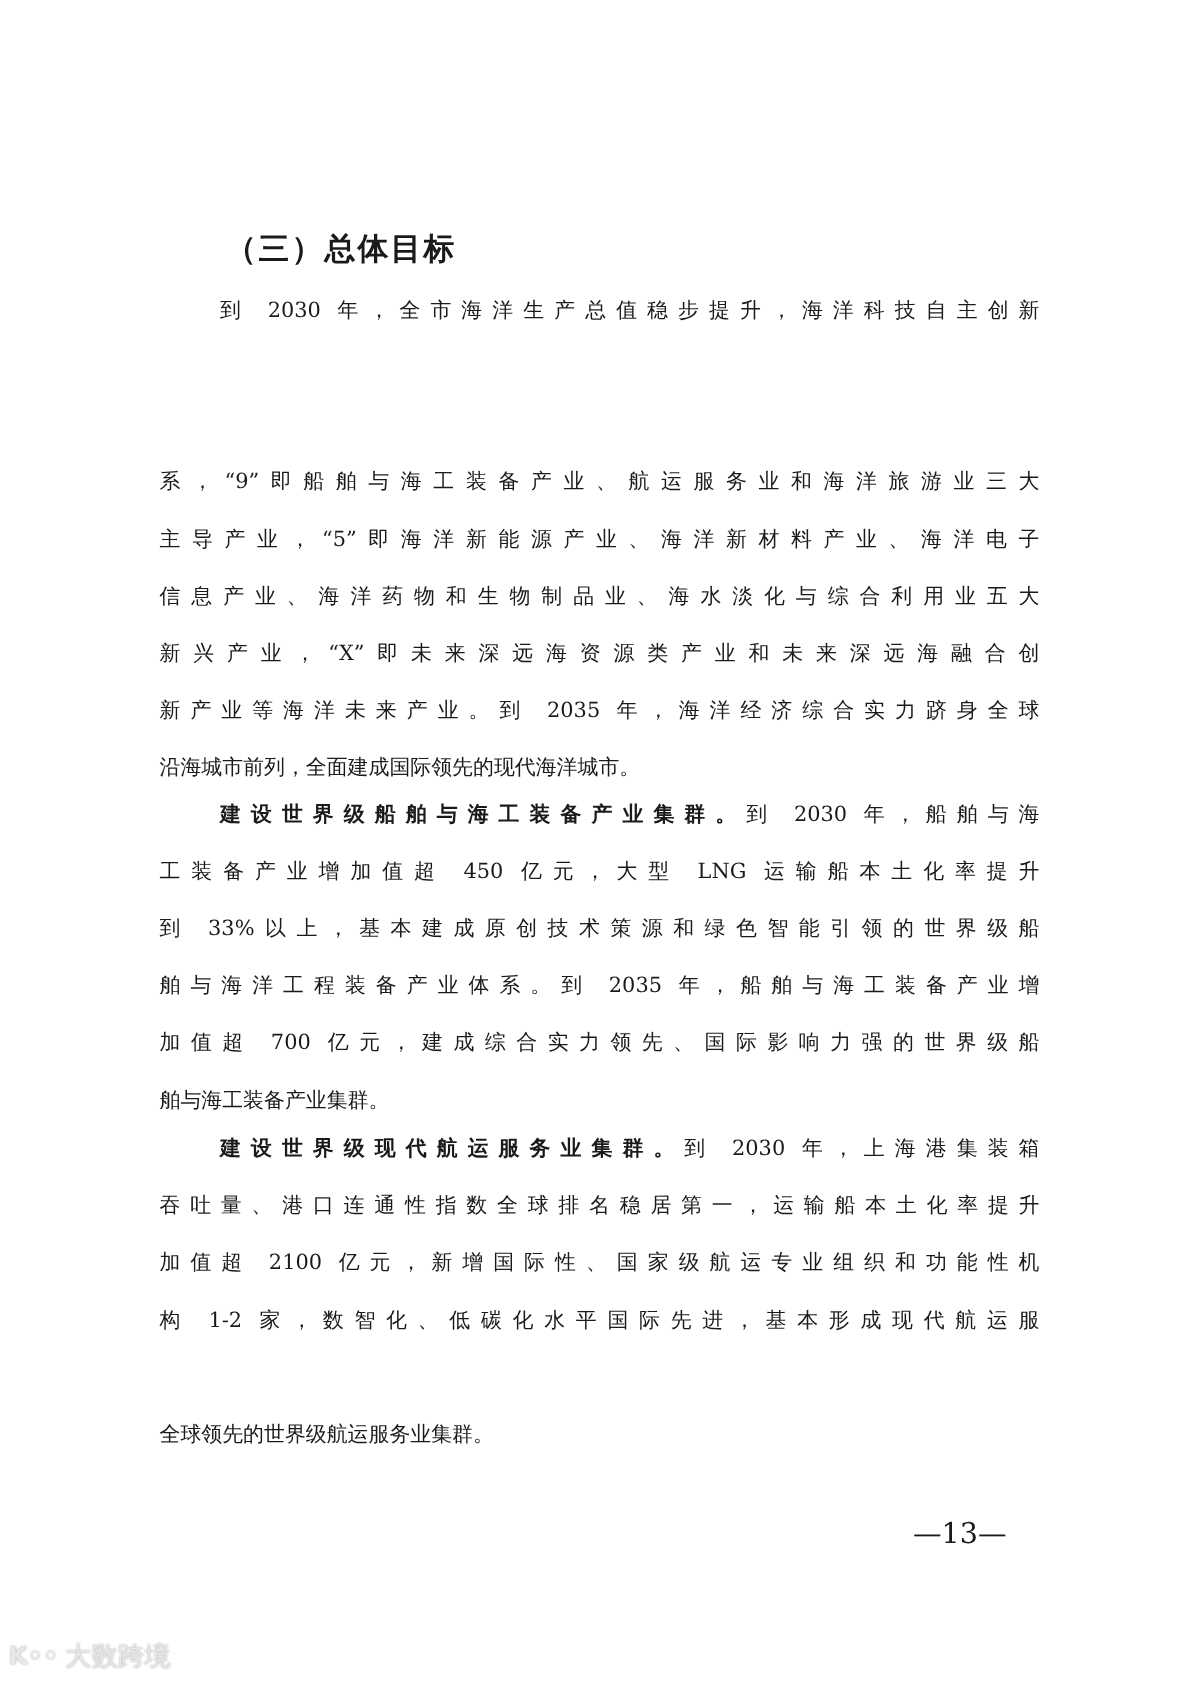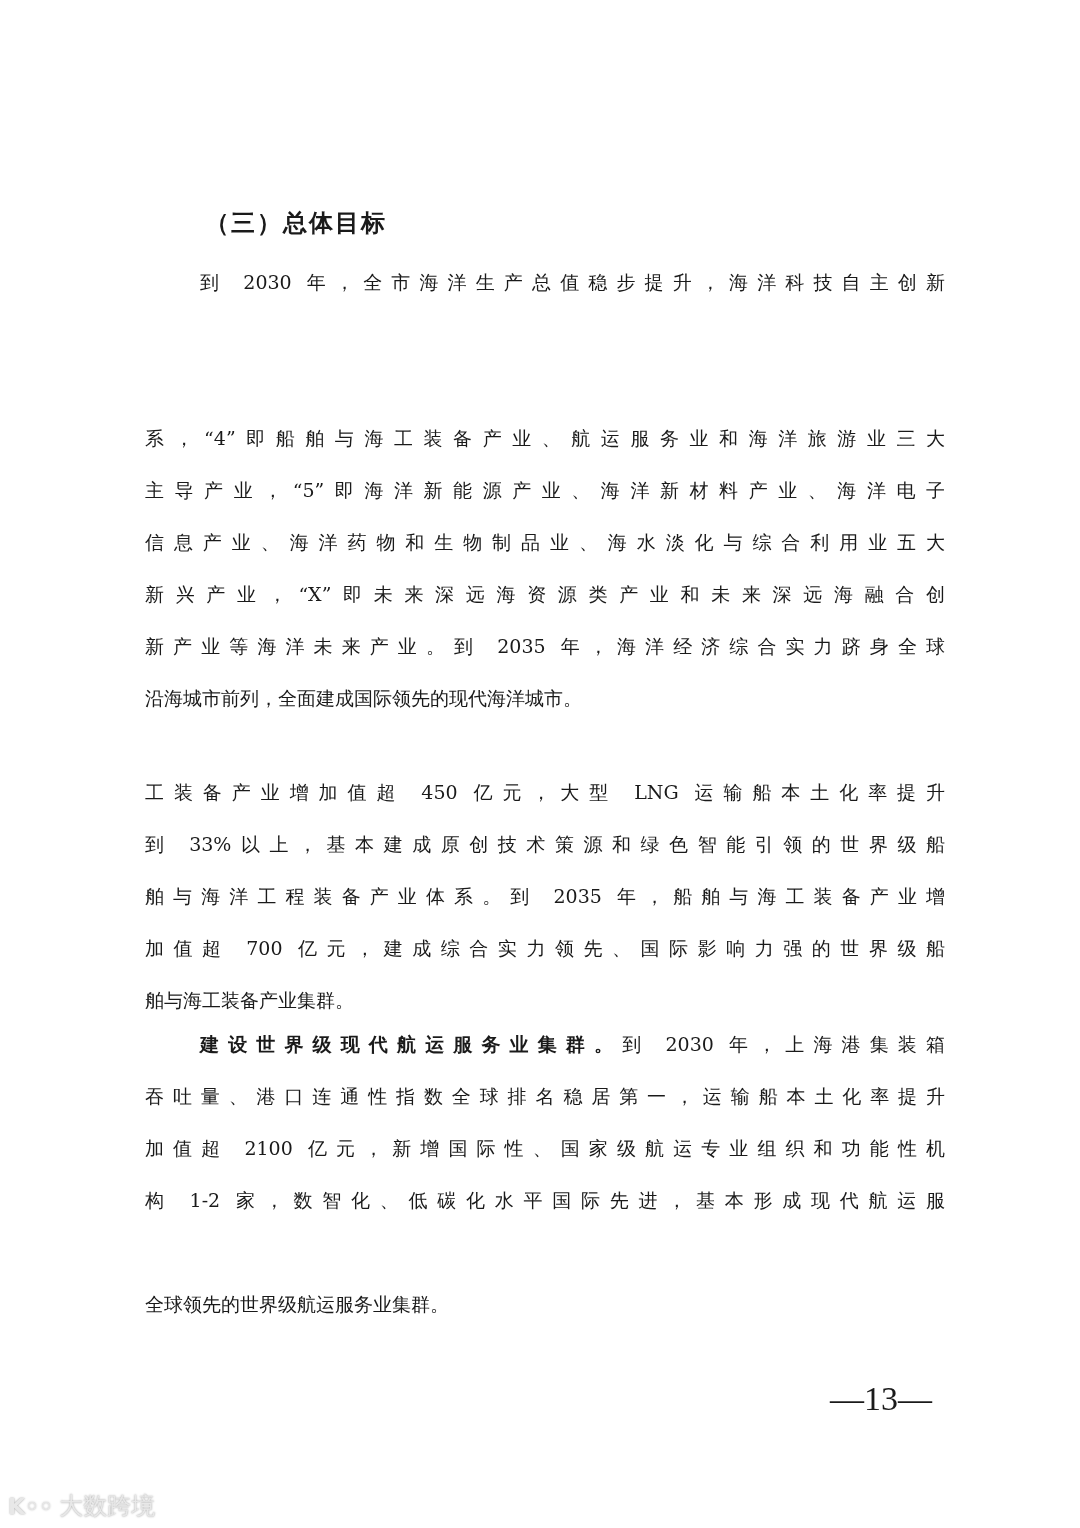--- a/index.html
+++ b/index.html
@@ -1,44 +1,47 @@
 <!DOCTYPE html>
 <html><head>
 <meta charset="utf-8">
 <style>
   html, body { margin:0; padding:0; }
   body { width:1080px; height:1528px; background:#ffffff; position:relative; overflow:hidden;
          font-family: "DejaVu Serif", "Liberation Serif", serif; color:#1a1a1a; }
   .page { position:absolute; left:0; top:0; width:1080px; height:1528px; }
-  .heading { position:absolute; left:205px; top:207px; font-size:24px; font-weight:bold; letter-spacing:2px;
+  .heading { position:absolute; left:205px; top:207px; font-size:28px; font-weight:bold; letter-spacing:2px;
              font-family: "DejaVu Sans", "Liberation Sans", sans-serif; white-space:nowrap; }
   .line { position:absolute; left:145px; width:800px; font-size:19px; line-height:40px; height:40px;
           white-space:nowrap; text-align:justify; text-align-last:justify; letter-spacing:0px; }
   .line.indent { left:200px; width:745px; }
   .line.last { text-align-last:left; text-align:center; }
   .bold { font-weight:bold; font-family: "DejaVu Sans", "Liberation Sans", sans-serif; }
-  .pagenum { position:absolute; left:830px; top:1380px; font-size:34px; white-space:nowrap;font-family:Liberation Serif, serif; }
+  .pagenum { position:absolute; left:830px; top:1380px; font-size:26px; white-space:nowrap; }
   .watermark { position:absolute; left:8px; top:1490px; font-size:24px; color:#e8e8e8;
                font-family:"DejaVu Sans", sans-serif; text-shadow:0 0 2px #999; white-space:nowrap; display:flex; align-items:center; gap:6px; }
   .wm-logo { font-weight:bold; font-size:22px; }
 </style>
 </head>
 <body>
 
 <div class="page">
   <div class="heading">（三）总体目标</div>
 
   <div class="line indent" style="top:262px">到 2030 年，全市海洋生产总值稳步提升，海洋科技自主创新</div>
-  <div class="line" style="top:418px">系，“4”即船舶与海工装备产业、航运服务业和海洋旅游业三大</div>
+  <div class="line" style="top:418px">系，“9”即船舶与海工装备产业、航运服务业和海洋旅游业三大</div>
   <div class="line" style="top:470px">主导产业，“5”即海洋新能源产业、海洋新材料产业、海洋电子</div>
   <div class="line" style="top:574px">新兴产业，“X”即未来深远海资源类产业和未来深远海融合创</div>
   <div class="line" style="top:522px">信息产业、海洋药物和生物制品业、海水淡化与综合利用业五大</div>
   <div class="line" style="top:626px">新产业等海洋未来产业。到 2035 年，海洋经济综合实力跻身全球</div>
   <div class="line last" style="top:678px">沿海城市前列，全面建成国际领先的现代海洋城市。</div>
 
+  <div class="line indent" style="top:720px">
+    <span class="bold">建设世界级船舶与海工装备产业集群。</span><span>到 2030 年，船舶与海</span>
+  </div>
   <div class="line" style="top:772px">工装备产业增加值超 450 亿元，大型 LNG 运输船本土化率提升</div>
   <div class="line" style="top:824px">到 33%以上，基本建成原创技术策源和绿色智能引领的世界级船</div>
   <div class="line" style="top:876px">舶与海洋工程装备产业体系。到 2035 年，船舶与海工装备产业增</div>
   <div class="line" style="top:928px">加值超 700 亿元，建成综合实力领先、国际影响力强的世界级船</div>
   <div class="line last" style="top:980px">舶与海工装备产业集群。</div>
 
   <div class="line indent" style="top:1024px">
     <span class="bold">建设世界级现代航运服务业集群。</span><span>到 2030 年，上海港集装箱</span>
   </div>
   <div class="line" style="top:1076px">吞吐量、港口连通性指数全球排名稳居第一，运输船本土化率提升</div>

